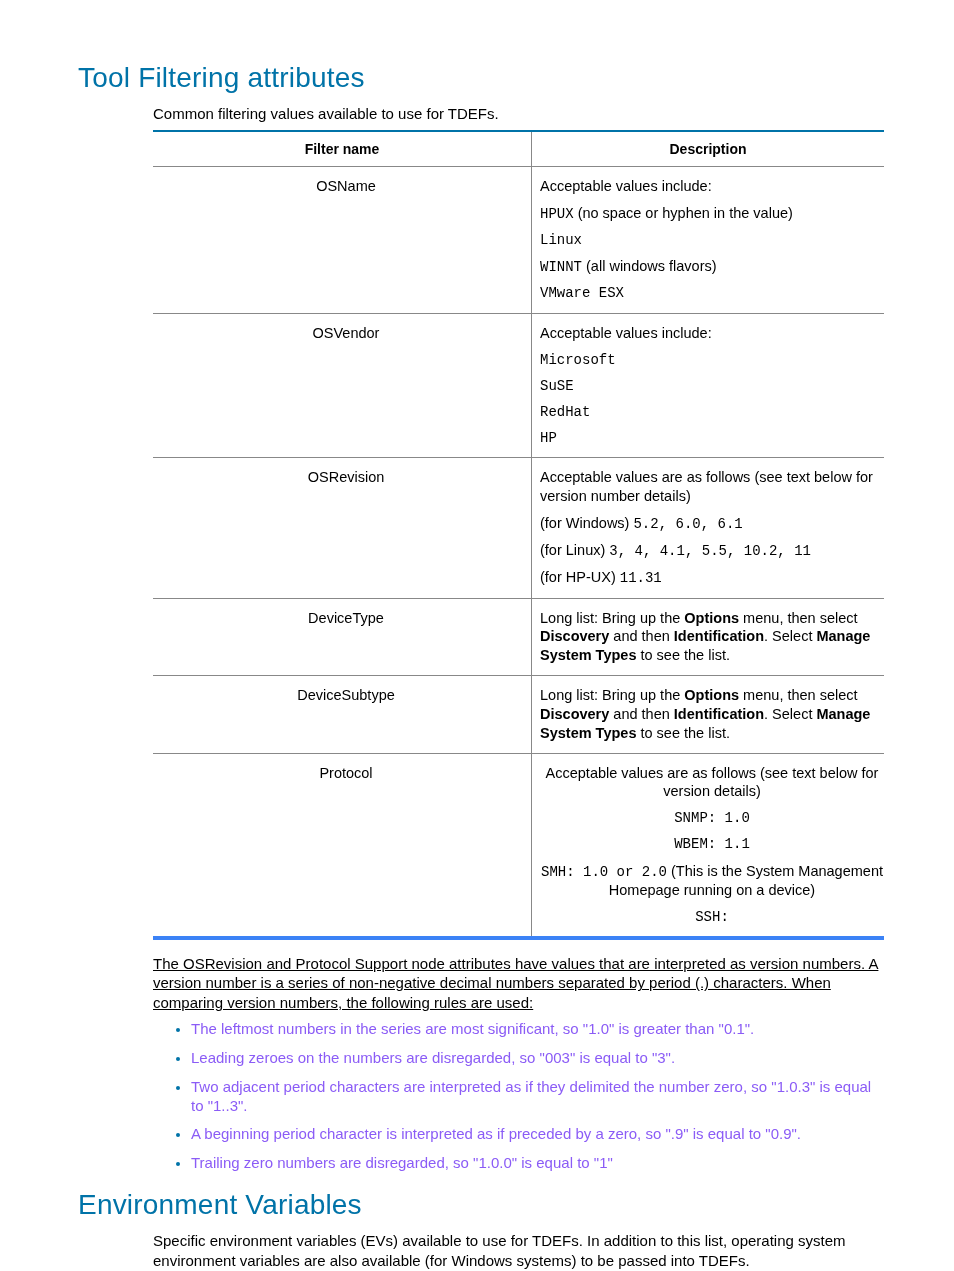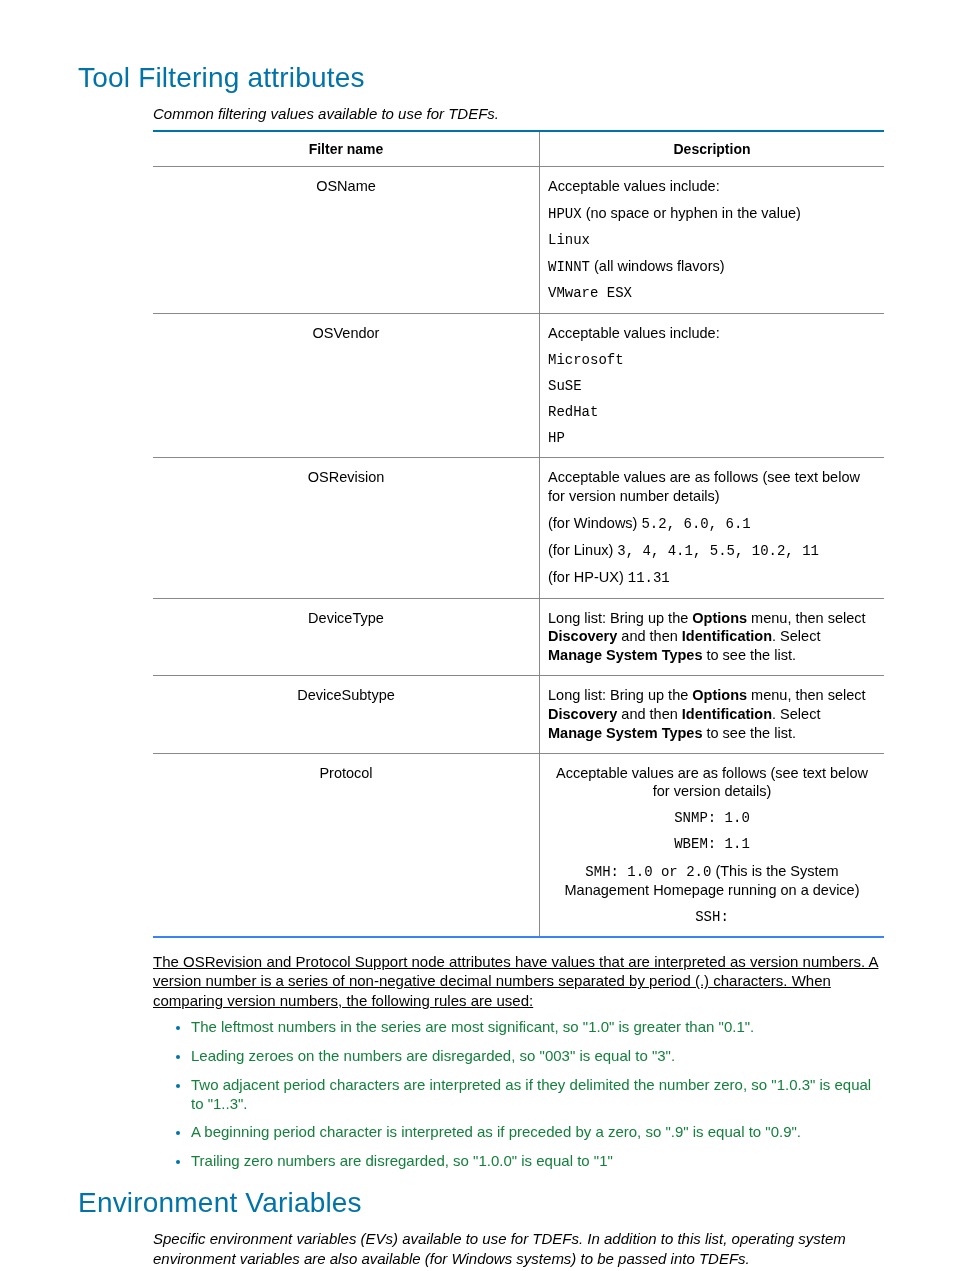--- a/index.html
+++ b/index.html
@@ -18,44 +18,43 @@
     color: #0073a8;
     font-size: 28px;
     margin: 0 0 8px 0;
     letter-spacing: 0.2px;
   }
   .indent {
     margin-left: 75px;
   }
   .intro {
     margin: 0 0 6px 0;
-    font-style: italic;
   }
   .table-caption {
     color: #0073a8;
     font-weight: 700;
     font-size: 15px;
     margin: 4px 0 6px 0;
   }
   table {
     border-collapse: collapse;
     width: 100%;
     border-top: 2px solid #0073a8;
-    border-bottom: 2px solid #3b82f6;
+    border-bottom: 4px solid #3b82f6;
   }
   th {
     font-weight: 700;
     font-size: 14px;
     text-align: center;
     padding: 8px 6px;
     border-bottom: 1px solid #888;
   }
   td {
     vertical-align: top;
-    padding: 10px 8px 10px 8px;
+    padding: 10px 0 10px 8px;
     border-bottom: 1px solid #888;
     font-size: 14.5px;
   }
   tr:last-child td {
     border-bottom: none;
     text-align: center;
   }
   td.filter-name {
     width: 370px;
     text-align: center;
@@ -74,21 +73,21 @@
   .bold { font-weight: 700; }
   .body-para {
     margin: 14px 0 8px 0;
     text-decoration: underline;
   }
   ul.rules {
     margin: 4px 0 14px 0;
     padding-left: 38px;
   }
   ul.rules li {
-    color: #15803d;
+    color: #8b5cf6;
     margin: 0 0 10px 0;
     line-height: 1.25;
   }
   ul.rules li::marker {
     color: #0073a8;
     font-size: 14px;
   }
 </style>
 </head>
 <body>

